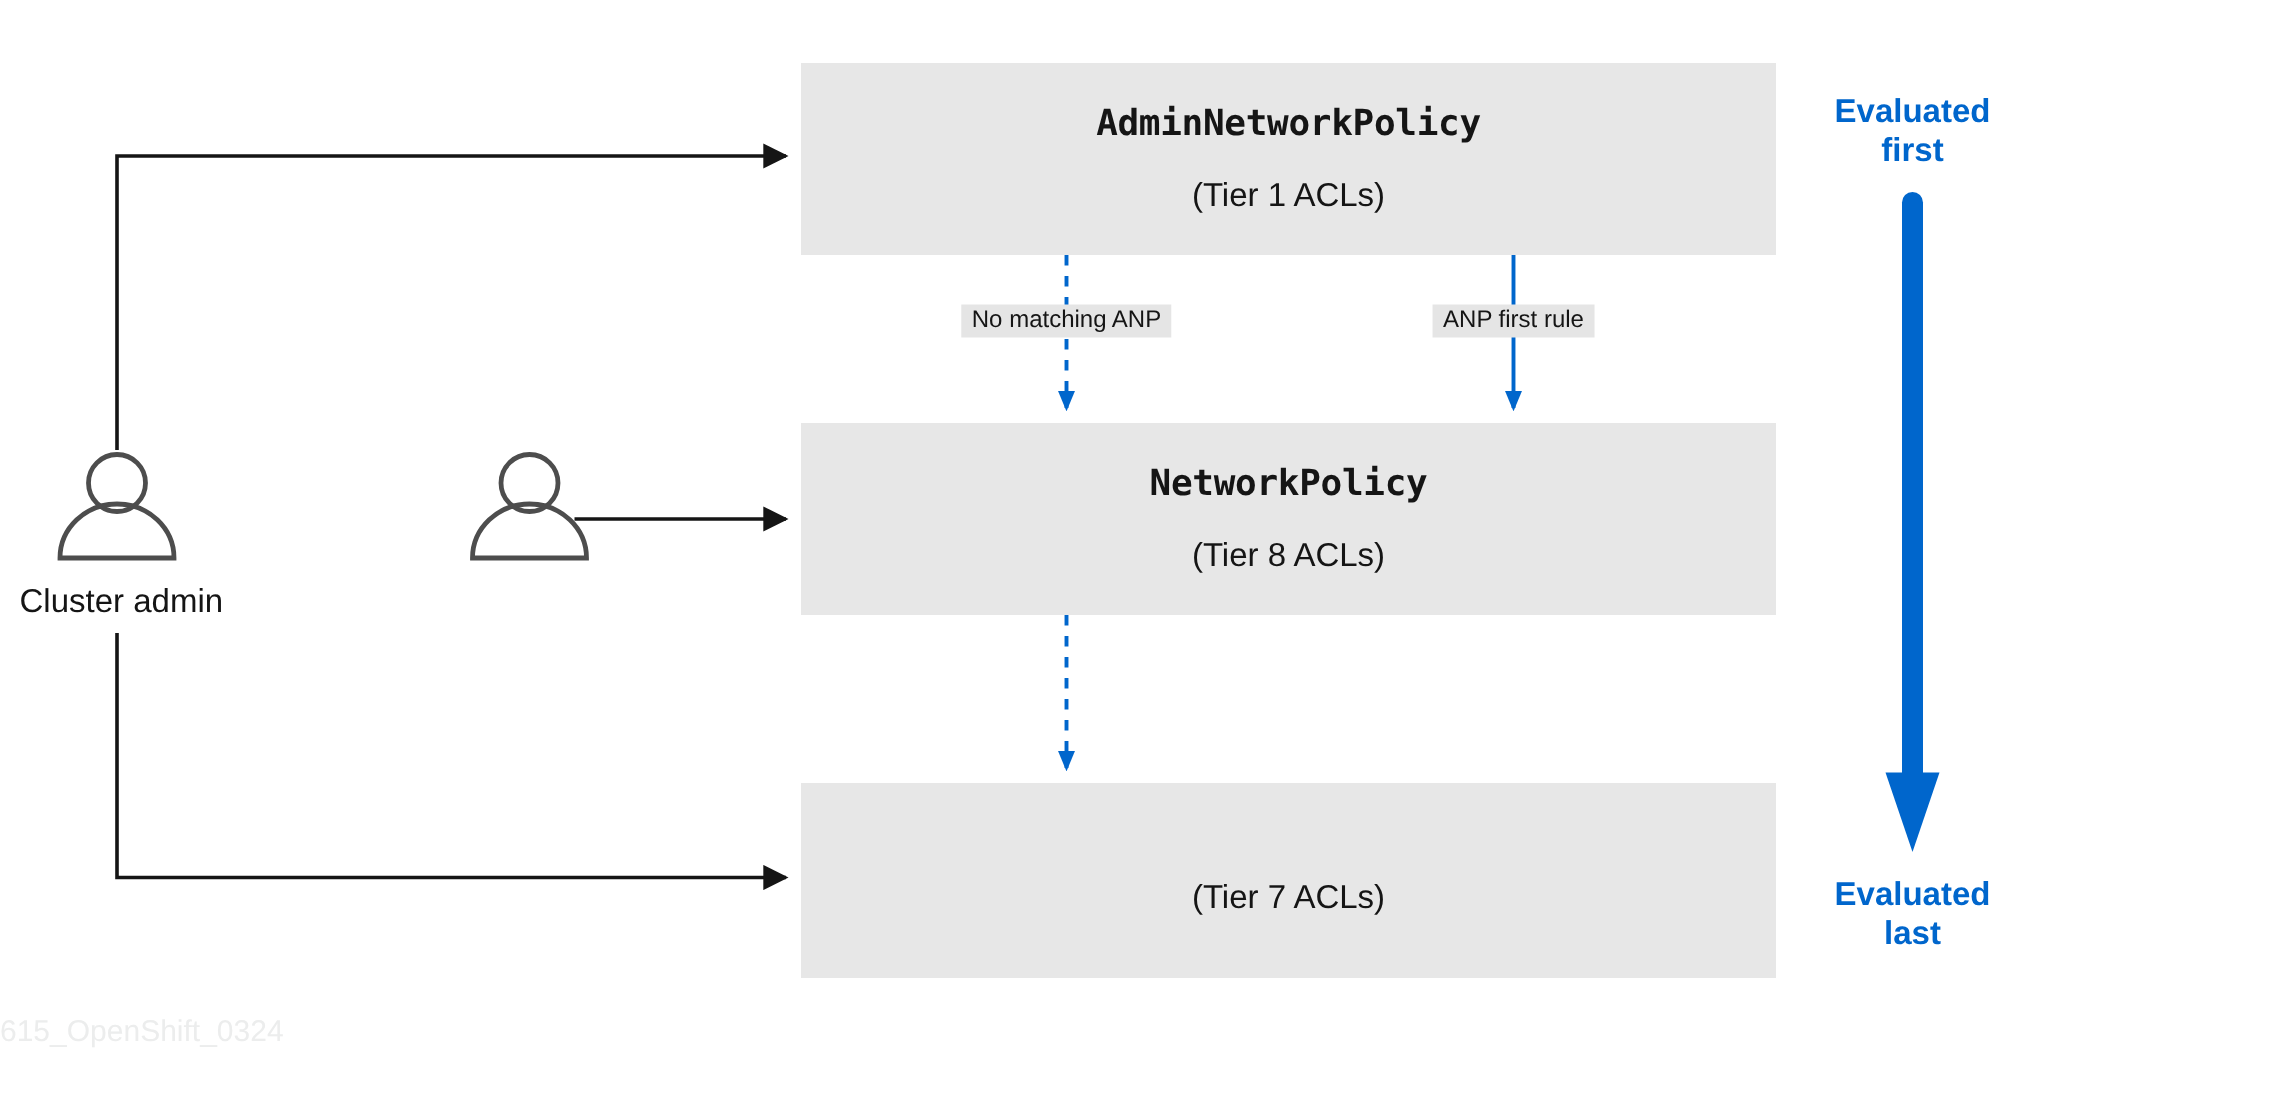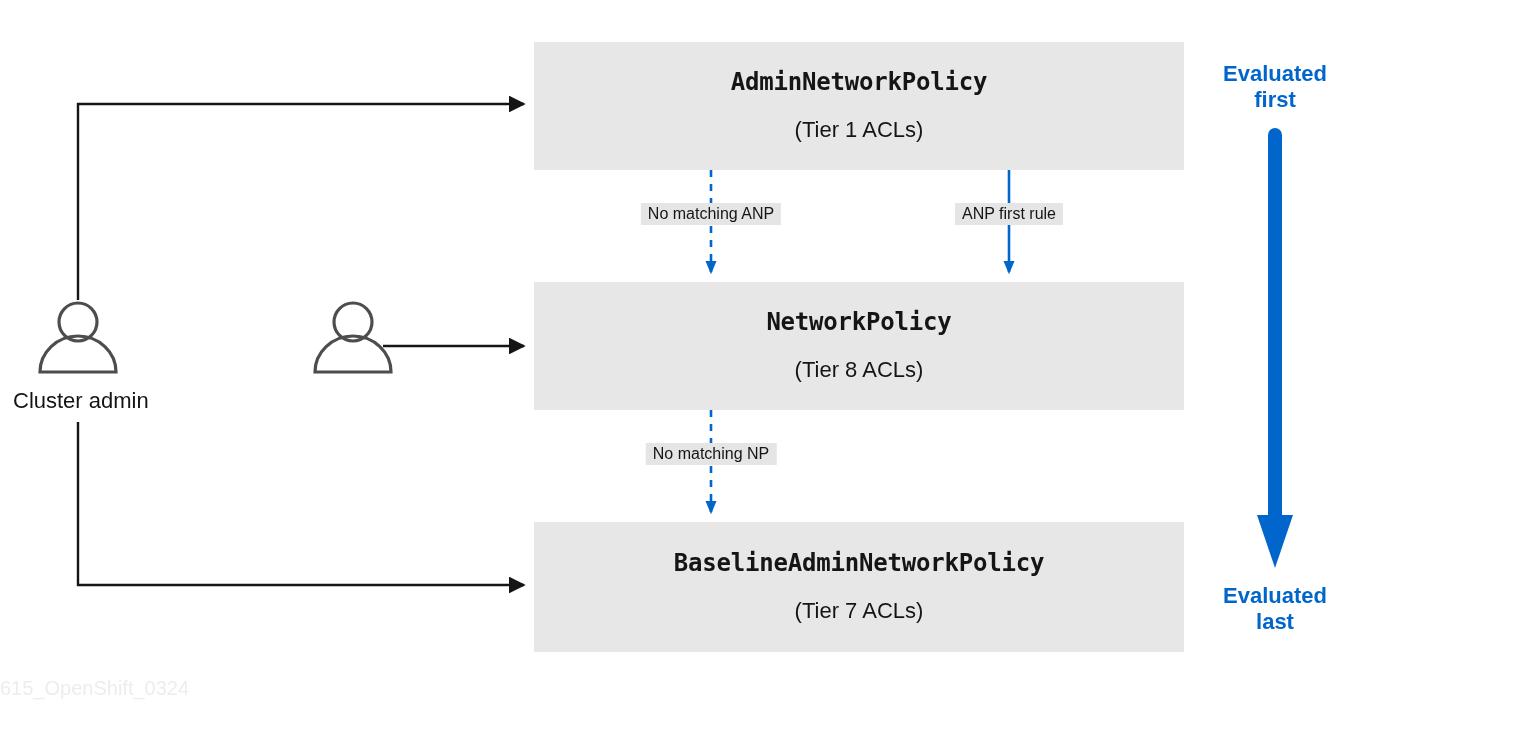--- a/index.html
+++ b/index.html
@@ -161,27 +161,25 @@
     <div class="tier-title">AdminNetworkPolicy</div>
     <div class="tier-subtitle">(Tier 1 ACLs)</div>
   </div>
 
   <div class="tier-box" id="tier-box-2">
     <div class="tier-title">NetworkPolicy</div>
     <div class="tier-subtitle">(Tier 8 ACLs)</div>
   </div>
 
   <div class="tier-box" id="tier-box-3">
-    <div class="tier-title">BaselineAdminNetworkPolicy</div>
     <div class="tier-subtitle">(Tier 7 ACLs)</div>
   </div>
 
   <div class="edge-label" id="label-no-matching-anp">No matching ANP</div>
   <div class="edge-label" id="label-anp-pass-rule">ANP first rule</div>
-  <div class="edge-label" id="label-no-matching-np">No matching NP</div>
 
   <div class="actor-label" id="actor-label-cluster-admin">Cluster admin</div>
 
   <div class="eval-text" id="eval-first-label">Evaluated
 first</div>
   <div class="eval-text" id="eval-last-label">Evaluated
 last</div>
 
   <div id="watermark">615_OpenShift_0324</div>
 

